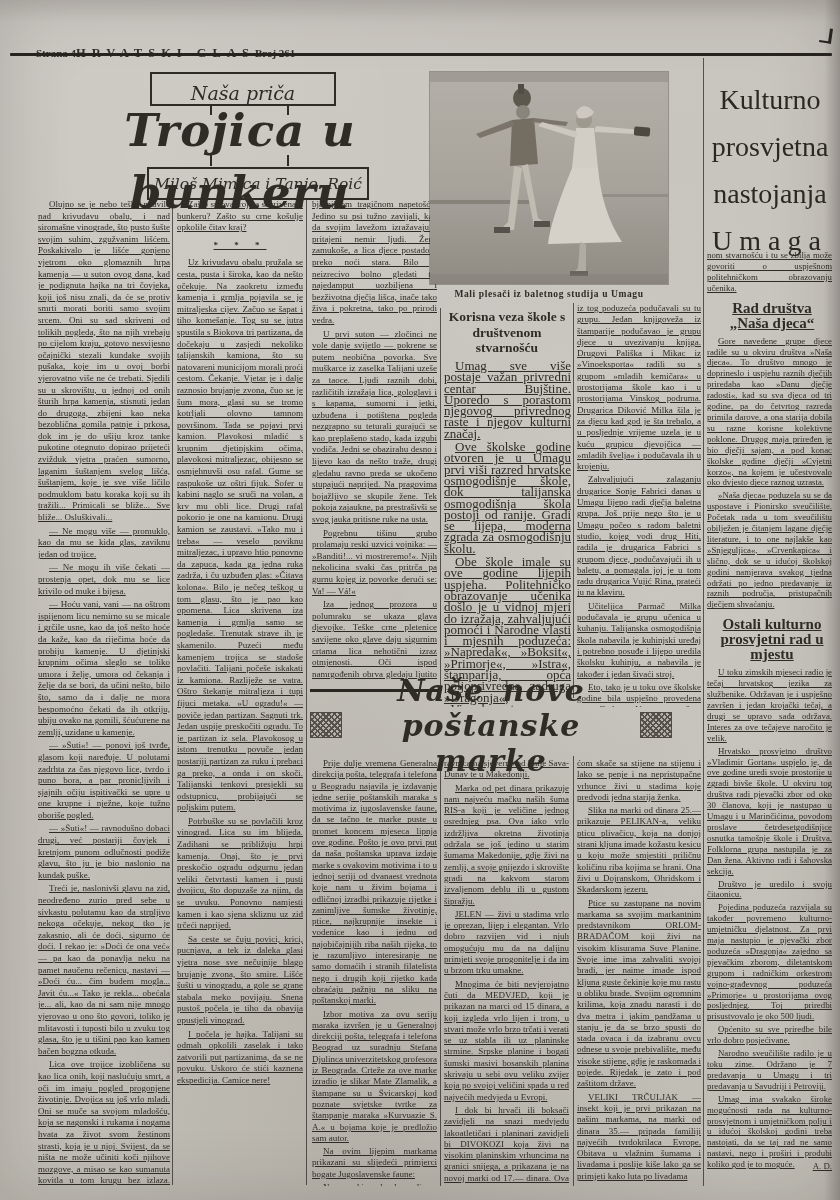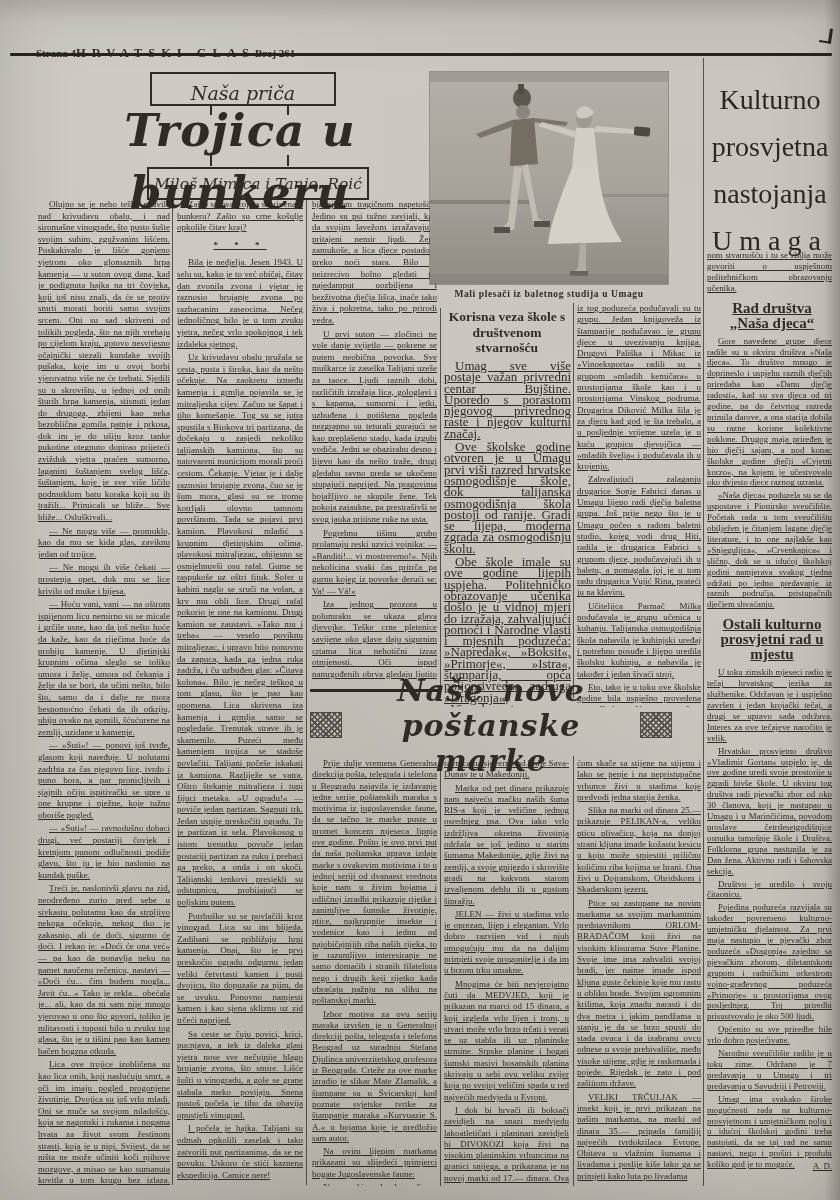--- a/index.html
+++ b/index.html
@@ -95,21 +95,20 @@
       <p class="para">— Ne mogu ih više čekati — prostenja opet, dok mu se lice krivilo od muke i bijesa.</p>
       <p class="para">— Hoću vani, vani — na oštrom ispijenom licu nemirno su se micale i grčile usne, kao da još nešto hoće da kaže, kao da riječima hoće da probiju kamenje. U djetinjski krupnim očima sleglo se toliko umora i želje, umora od čekanja i želje da se bori, da učini nešto, bilo što, samo da i dalje ne mora bespomoćno čekati da ih otkriju, ubiju ovako na gomili, šćućurene na zemlji, uzidane u kamenje.</p>
       <p class="para">— »Šuti«! — ponovi još tvrđe, glasom koji naređuje. U polutami zadrhta za čas njegovo lice, tvrdo i puno bora, a par pronicljivih i sjajnih očiju ispitivački se upre u one krupne i nježne, koje tužno oboriše pogled.</p>
       <p class="para">— »Šuti«! — ravnodušno dobaci drugi, već postariji čovjek i kretnjom punom odlučnosti podiže glavu, što ju je bio naslonio na kundak puške.</p>
       <p class="para">Treći je, naslonivši glavu na zid, neodređeno zurio pred sebe u sivkastu polutamu kao da strpljivo nekoga očekuje, nekog tko je zakasnio, ali će doći, sigurno će doći. I rekao je: »Doći će ona već« — pa kao da ponavlja neku na pamet naučenu rečenicu, nastavi — »Doći ću... čim budem mogla... Javit ću...« Tako je rekla... obećala je... ali, kao da ni sam nije mnogo vjerovao u ono što govori, toliko je mlitavosti i tuposti bilo u zvuku tog glasa, što je u tišini pao kao kamen bačen bogzna otkuda.</p>
       <p class="para">Lica ove trojice izobličena su kao lica onih, koji naslućuju smrt, a oči im imaju pogled progonjene životinje. Dvojica su još vrlo mladi. Oni se muče sa svojom mladošću, koja se nagonski i rukama i nogama hvata za život svom žestinom strasti, koja je u njoj. Svijest, da se ništa ne može učiniti koči njihove mozgove, a misao se kao sumanuta kovitla u tom krugu bez izlaza. Pedeset, trideset, deset koraka od njih neprijateljski šmajseri očekuju ih da se pomole. Bunker je postao mišolovka.</p>
     </div>
   <div class="col" id="story-col-2">
       <p class="para">Zašto su ova trojica sakrivena u bunkeru? Zašto su crne košulje opkolile čitav kraj?</p>
       <p class="stars">* * *</p>
-      <p class="para">Bila je nedjelja. Jesen 1943. U selu su, kako je to već običaj, čitav dan zvonila zvona i vjetar je raznosio brujanje zvona po razbacanim zaseocima. Nečeg jednoličnog bilo je u tom zvuku vjetra, nečeg vrlo spokojnog i tek izdaleka sjetnog.</p>
       <p class="para">Uz krivudavu obalu pružala se cesta, pusta i široka, kao da nešto očekuje. Na zaokretu između kamenja i grmlja pojavila se je mitraljeska cijev. Začuo se šapat i tiho komešanje. Tog su se jutra spustila s Biokova tri partizana, da dočekaju u zasjedi nekoliko talijanskih kamiona, što su natovareni municijom morali proći cestom. Čekanje. Vjetar je i dalje raznosio brujanje zvona, čuo se je šum mora, glasi su se tromo kotrljali olovno tamnom površinom. Tada se pojavi prvi kamion. Plavokosi mladić s krupnim djetinjskim očima, plavokosi mitraljezac, obijesno se osmjehnuvši osu rafal. Gume se raspukoše uz oštri fijuk. Šofer u kabini naglo se sruči na volan, a krv mu obli lice. Drugi rafal pokorio je one na kamionu. Drugi kamion se zaustavi. »Tako mu i treba« — veselo poviknu mitraljezac, i upravo htio ponovno da zapuca, kada ga jedna ruka zadrža, i ču uzbuđen glas: »Čitava kolona«. Bilo je nečeg teškog u tom glasu, što je pao kao opomena. Lica skrivena iza kamenja i grmlja samo se pogledaše. Trenutak strave ih je skamenilo. Puzeći među kamenjem trojica se stadoše povlačiti. Talijani počeše iskakati iz kamiona. Razliježe se vatra. Oštro štekanje mitraljeza i tupi fijuci metaka. »U ogradu!« — poviče jedan partizan. Sagnuti trk. Jedan uspije preskočiti ogradu. To je partizan iz sela. Plavokosog u istom trenutku povuče jedan postariji partizan za ruku i prebaci ga preko, a onda i on skoči. Talijanski tenkovi presjekli su odstupnicu, probijajući se poljskim putem.</p>
       <p class="para">Potrbuške su se povlačili kroz vinograd. Lica su im blijeda. Zadihani se približuju hrpi kamenja. Onaj, što je prvi preskočio ogradu odgurnu jedan veliki četvrtasti kamen i pusti dvojicu, što dopuzaše za njim, da se uvuku. Ponovno namjesti kamen i kao sjena skliznu uz zid trčeći naprijed.</p>
       <p class="para">Sa ceste se čuju povici, krici, pucnjava, a tek iz daleka glasi vjetra nose sve nečujnije blago brujanje zvona, što smire. Lišće šušti u vinogradu, a gole se grane stabala meko povijaju. Snena pustoš počela je tiho da obavija opustjeli vinograd.</p>
       <p class="para">I počela je hajka. Talijani su odmah opkolili zaselak i tako zatvorili put partizanima, da se ne povuku. Uskoro će stići kaznena ekspedicija. Camice nere!</p>
     </div>
   <div class="col" id="story-col-3">
       <p class="para cont">bjašnjivom tragičnom napetošću. Jedino su psi tužno zavijali, kao da svojim lavežom izražavaju i pritajeni nemir ljudi. Žene zamukoše, a lica djece postadoše preko noći stara. Bilo je neizrecivo bolno gledati ta, najedamput uozbiljena i bezživotna dječja lišca, inače tako živa i pokretna, tako po prirodi vedra.</p>
       <p class="para">U prvi suton — zločinci ne vole danje svijetlo — pokrene se putem neobična povorka. Sve muškarce iz zaselka Talijani uzeše za taoce. Ljudi raznih dobi, različitih izražaja lica, gologlavi i s kapama, sumorni i jetki, uzbuđena i potištena pogleda nezgrapno su teturali gurajući se kao preplašeno stado, kada izgubi vodiča. Jedni se obazirahu desno i lijevo kao da nešto traže, drugi gledahu ravno preda se ukočeno stupajući naprijed. Na pragovima bojažljivo se skupile žene. Tek pokoja zajaukne, pa prestrašivši se svog jauka pritisne ruke na usta.</p>
       <p class="para">Pogrebnu tišinu grubo prolamaju reski uzvici vojnika: — »Banditi!... vi mostreremo!«. Njih nekolicina svaki čas pritrča pa gurnu kojeg iz povorke derući se: Va! — Vá!«</p>
       <p class="para">Iza jednog prozora u polumraku se ukaza glava djevojke. Teške crne pletenice savijene oko glave daju sigurnim crtama lica nehotični izraz otmjenosti. Oči ispod namrgođenih obrva gledaju ljutito i paćenički. Gore. Na usta je pritisla zgužvanu bijelu maramicu, a ramena joj još lagano podrhtavaju od plača. Gleda u one, što prolaze i mržnja joj sve više ukrućuje lice.</p>

